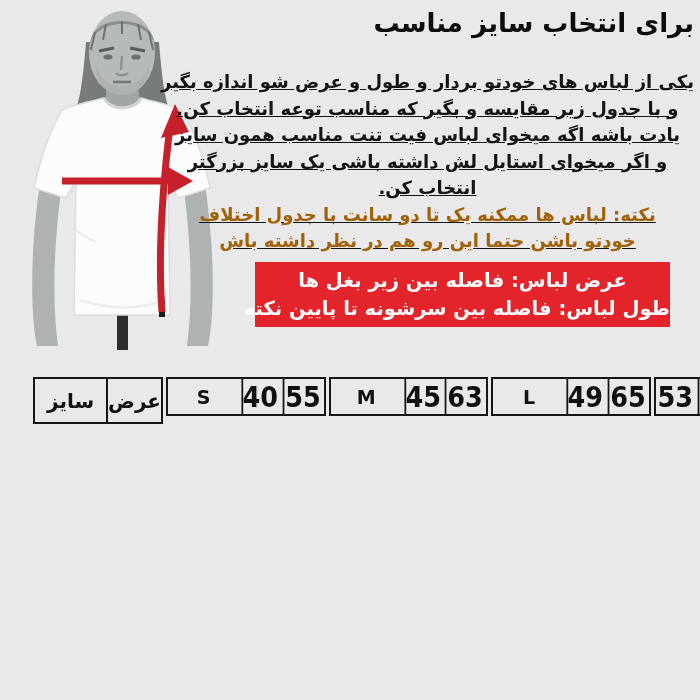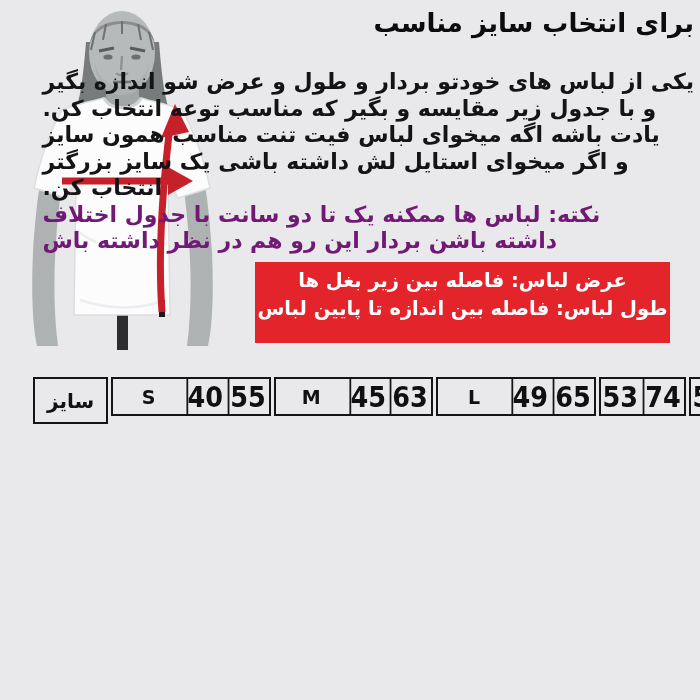--- a/index.html
+++ b/index.html
@@ -11,28 +11,28 @@
   
   .figure-wrap { position:absolute; left:0; top:0; width:245px; height:358px; }
   
   .title {
     position:absolute; top:8px; right:6px; direction:rtl;
     font-size:26px; font-weight:bold; color:#0c0c0c; white-space:nowrap;
     letter-spacing:-1px;
   }
   
   .copy {
-    position:absolute; top:69px; right:6px; direction:rtl; text-align:left;
-    font-size:22px; font-weight:bold; line-height:26.5px; color:#141414;
+    position:absolute; top:69px; right:6px; direction:rtl; text-align:center;
+    font-size:18px; font-weight:bold; line-height:26.5px; color:#141414;text-decoration:underline;
   }
   .copy .line { white-space:nowrap; }
-  .copy .note-line { color:#701a75; }
+  .copy .note-line { color:#a16207; }
   
   .defbox {
-    position:absolute; left:255px; top:262px; width:415px; height:81px;
+    position:absolute; left:255px; top:262px; width:415px; height:65px;
     background:#e4242b; color:#ffffff; direction:rtl; text-align:center;
     font-weight:bold; font-size:19.5px; line-height:28px;
     padding-top:5px; box-sizing:border-box;
   }
   .defbox .dline { white-space:nowrap; }
   
   .sizetable {
     position:absolute; left:33px; top:377px; width:700px;
     display:flex; gap:3px;text-align:right;
   }
@@ -106,31 +106,32 @@
 
   <div class="title">برای انتخاب سایز مناسب</div>
 
   <div class="copy">
     <div class="line">یکی از لباس های خودتو بردار و طول و عرض شو اندازه بگیر</div>
     <div class="line">و با جدول زیر مقایسه و بگیر که مناسب توعه انتخاب کن.</div>
     <div class="line">یادت باشه اگه میخوای لباس فیت تنت مناسب همون سایز</div>
     <div class="line">و اگر میخوای استایل لش داشته باشی یک سایز بزرگتر</div>
     <div class="line">انتخاب کن.</div>
     <div class="line note-line">نکته: لباس ها ممکنه یک تا دو سانت با جدول اختلاف</div>
-    <div class="line note-line">داشته باشن بردار این رو هم در نظر داشته باش</div>
+    <div class="line note-line">خودتو باشن حتما این رو هم در نظر داشته باش</div>
   </div>
 
   <div class="defbox">
     <div class="dline">عرض لباس: فاصله بین زیر بغل ها</div>
-    <div class="dline">طول لباس: فاصله بین اندازه تا پایین لباس</div>
+    <div class="dline">طول لباس: فاصله بین سرشونه تا پایین نکته</div>
   </div>
 
   <div class="sizetable">
     <div class="trow head">
       <div class="tcell c-size fa">سایز</div>
+      <div class="tcell c-width fa">عرض</div>
     </div>
 
     <div class="trow">
       <div class="tcell c-size sz">S</div>
       <div class="tcell c-width num">40</div>
       <div class="tcell c-length num">55</div>
     </div>
     <div class="trow">
       <div class="tcell c-size sz">M</div>
       <div class="tcell c-width num">45</div>

